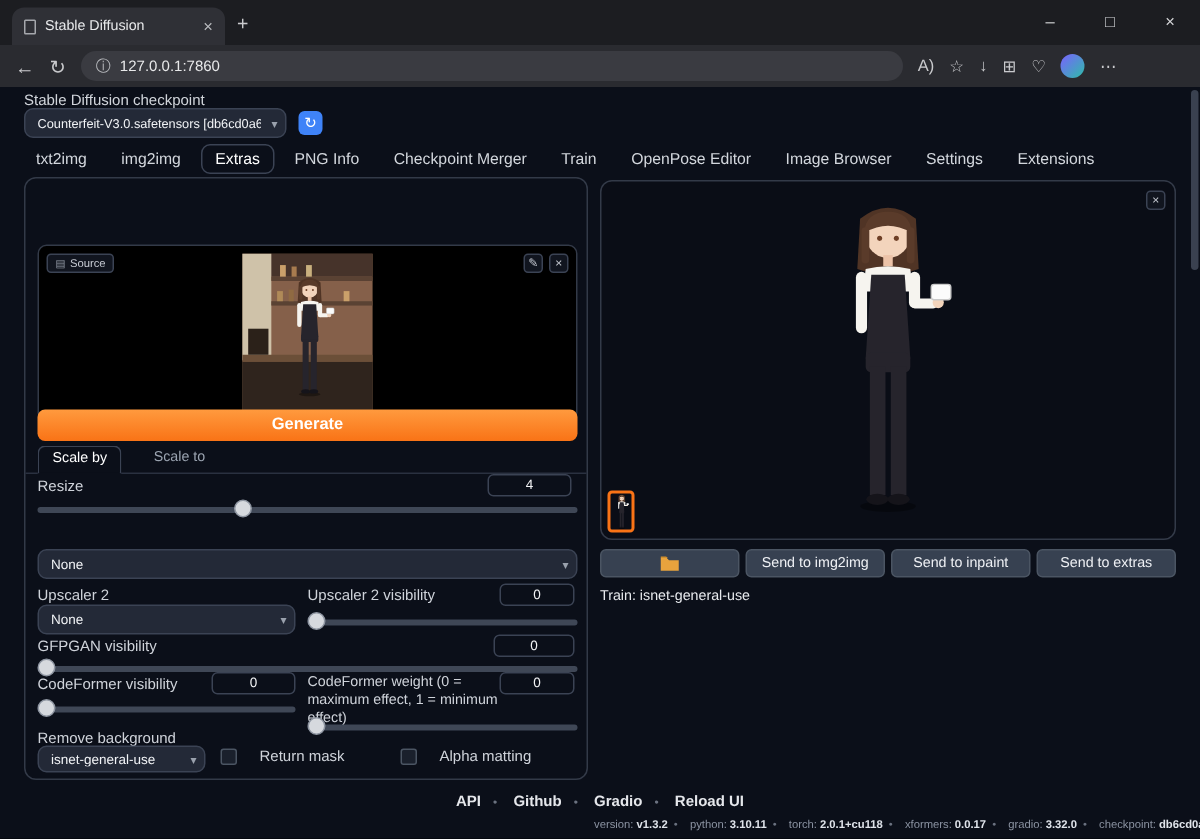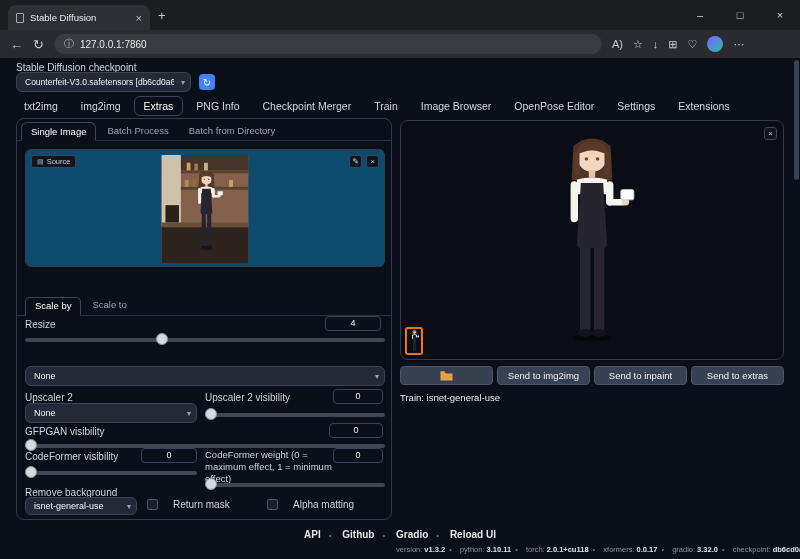--- a/index.html
+++ b/index.html
@@ -43,29 +43,29 @@
   .maintabs { position:absolute; left:14px; top:38px; display:flex; gap:3px; align-items:center; }
   .maintab { padding:3px 9px; font-size:10.5px; color:#d3d7dd; border:1px solid transparent; border-radius:6px; white-space:nowrap; }
   .maintab.sel { border-color:#3b4354; color:#ffffff; }
 
   
   .leftpanel { position:absolute; left:16px; top:60px; width:376px; height:402px; border:1px solid #333a48; border-radius:8px; }
   .subtabrow { position:absolute; left:0; right:0; top:0; height:22px; border-bottom:1px solid #2a3140; display:flex; gap:2px; padding:3px 4px 0; }
   .subtab { font-size:9.5px; color:#9aa3b0; padding:3px 9px; white-space:nowrap; }
   .subtab.sel { border:1px solid #3b4354; border-bottom-color:#0b0f19; border-radius:6px 6px 0 0; background:#0b0f19; color:#ffffff; margin-bottom:-1px; }
 
-  .sourcebox { position:absolute; left:8px; top:30px; width:360px; height:118px; border:1px solid #333a48; border-radius:6px; background:#0c4a6e; }
+  .sourcebox { position:absolute; left:8px; top:44px; width:360px; height:118px; border:1px solid #333a48; border-radius:6px; background:#000000; }
   .srcchip { position:absolute; left:5px; top:5px; display:flex; align-items:center; gap:3px; border:1px solid #3b4354; border-radius:3px; background:#11151f; padding:1px 5px; font-size:7.5px; color:#c8ccd4; }
   .srcic { font-size:7px; color:#9aa1ad; }
   .toolchip { position:absolute; top:5px; width:13px; height:13px; border:1px solid #3b4354; border-radius:3px; background:#11151f; color:#c8ccd4; font-size:8px; display:flex; align-items:center; justify-content:center; }
   .cafeimg { position:absolute; left:50%; transform:translateX(-50%); top:5px; }
 
   .generate { position:absolute; left:8px; top:154px; width:360px; height:21px; border-radius:5px; background:linear-gradient(180deg,#ff9a3e,#f97316); color:#ffffff; font-size:11px; font-weight:bold; text-align:center; line-height:21px; }
 
-  .scalerow { position:absolute; left:0; right:0; top:178px; height:19px; border-bottom:1px solid #2a3140; display:flex; gap:2px; padding-left:8px; }
+  .scalerow { position:absolute; left:0; right:0; top:178px; height:19px; border-bottom:1px solid #2a3140; display:flex; gap:12px; padding-left:8px; }
   .scaletab { font-size:9.5px; padding:2px 9px; color:#9aa3b0; white-space:nowrap; }
   .scaletab.sel { border:1px solid #3b4354; border-bottom-color:#0b0f19; border-radius:5px 5px 0 0; background:#0b0f19; color:#ffffff; margin-bottom:-1px; }
 
   .removebg-dd { left:8px; top:378px; width:112px; height:18px; }
 
   
   .gallery { position:absolute; left:400px; top:62px; width:384px; height:240px; border:1px solid #333a48; border-radius:8px; background:#0a0d16; }
   .gal-close { position:absolute; right:6px; top:6px; width:13px; height:13px; border:1px solid #3b4354; border-radius:3px; background:#11151f; color:#c8ccd4; font-size:8px; display:flex; align-items:center; justify-content:center; }
   .resultimg { position:absolute; left:50%; transform:translateX(-50%); top:10px; }
   .thumb { position:absolute; left:4px; bottom:4px; width:18px; height:28px; border:2px solid #f97316; border-radius:3px; background:#0a0d16; overflow:hidden; display:flex; align-items:flex-end; justify-content:center; }
@@ -166,32 +166,27 @@
     </div>
     <div class="refreshbtn">↻</div>
 
     <div class="maintabs">
       <span class="maintab">txt2img</span>
       <span class="maintab">img2img</span>
       <span class="maintab sel">Extras</span>
       <span class="maintab">PNG Info</span>
       <span class="maintab">Checkpoint Merger</span>
       <span class="maintab">Train</span>
+      <span class="maintab">OpenPose Editor</span>
       <span class="maintab">Image Browser</span>
-      <span class="maintab">OpenPose Editor</span>
       <span class="maintab">Settings</span>
       <span class="maintab">Extensions</span>
     </div>
 
     <div class="leftpanel">
-      <div class="subtabrow">
-        <span class="subtab sel">Single Image</span>
-        <span class="subtab">Batch Process</span>
-        <span class="subtab">Batch from Directory</span>
-      </div>
 
       <div class="sourcebox">
         <div class="srcchip">
           <span class="srcic">▤</span>
           <span>Source</span>
         </div>
         <div class="toolchip" style="right:22px;">✎</div>
         <div class="toolchip" style="right:5px;">×</div>
         <svg class="cafeimg" width="88" height="108" viewBox="0 0 90 112">
           <rect width="90" height="112" fill="#85604a"></rect>
@@ -205,20 +200,21 @@
           <rect x="24" y="26" width="4" height="7" fill="#b08a58"></rect>
           <rect x="32" y="25" width="3.5" height="8" fill="#8f6a42"></rect>
           <rect x="70" y="26" width="4" height="7" fill="#caa06a"></rect>
           <rect x="0" y="74" width="90" height="38" fill="#2f241d"></rect>
           <rect x="0" y="70" width="90" height="5" fill="#6b4f38"></rect>
           <rect x="4" y="52" width="14" height="18" fill="#2b2119"></rect>
           <use href="#girl" transform="translate(24,14) scale(0.75)"></use>
         </svg>
       </div>
 
+      <div class="generate">Generate</div>
 
       <div class="scalerow">
         <span class="scaletab sel">Scale by</span>
         <span class="scaletab">Scale to</span>
       </div>
 
       <div class="lbl" style="left:8px; top:200px;">Resize</div>
       <div class="num" style="right:10px; top:197px; width:56px;">4</div>
       <div class="slider" style="left:8px; top:214px; width:360px;">
         <div class="track"></div>

